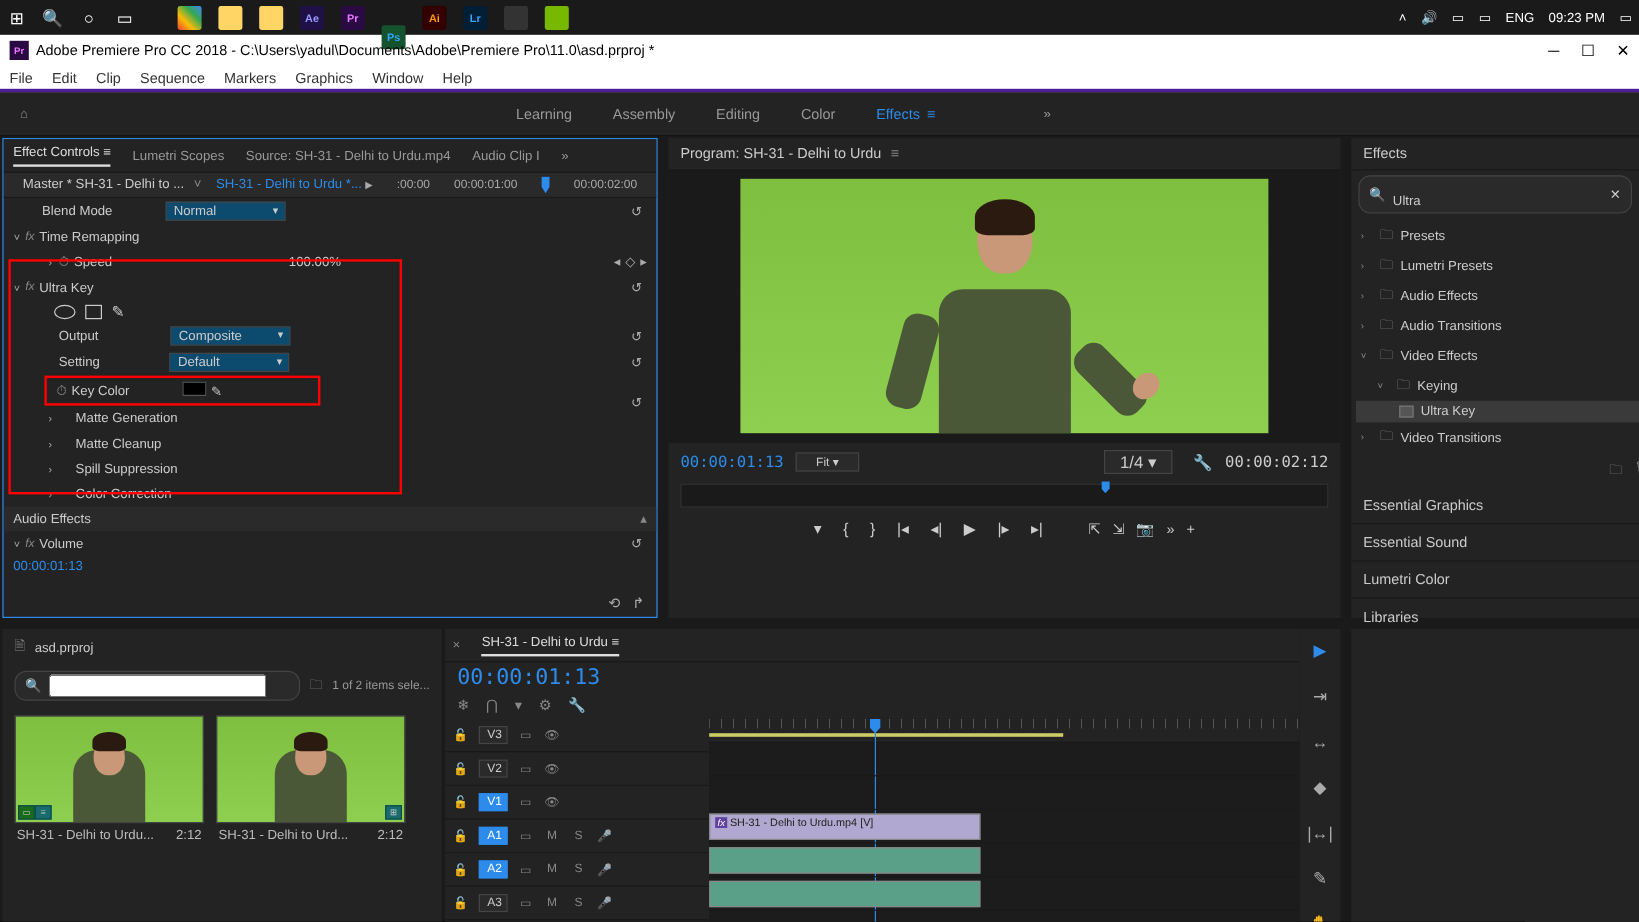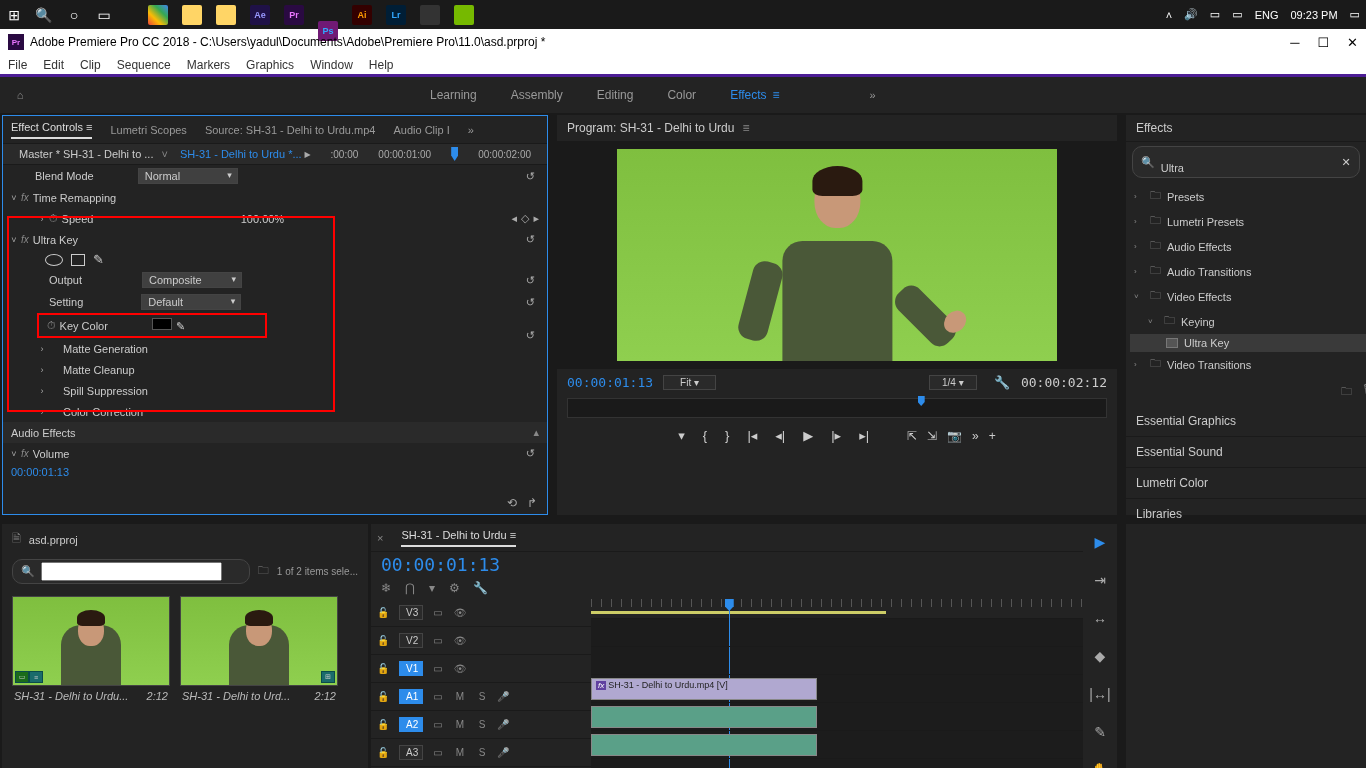--- a/index.html
+++ b/index.html
@@ -7,21 +7,21 @@
 
 .taskbar { height: 29px; background: #1a1a1a; display: flex; align-items: center; padding: 0 6px; color: #fff; }
 .taskbar-left { display: flex; gap: 14px; align-items: center; }
 .taskbar-right { margin-left: auto; display: flex; gap: 12px; align-items: center; font-size: 11px; }
 .taskbar-icon { width: 16px; height: 16px; display: inline-flex; align-items: center; justify-content: center; font-size: 14px; }
 .app-icon { width: 20px; height: 20px; border-radius: 2px; display: inline-flex; align-items: center; justify-content: center; font-size: 9px; font-weight: bold; text-align: center; }
 .chrome { background: linear-gradient(45deg,#EA4335,#FBBC05,#34A853,#4285F4); color:#fff; }
 .folder { background: #FFD566; }
 .ae { background: #1F1147; color: #9999FF; }
 .pr { background: #2A0A42; color: #EA77FF; }
-.ps { background: #701a75; color: #31A8FF; margin-top: 32px; }
+.ps { background: #14532d; color: #31A8FF; margin-top: 32px; }
 .ai { background: #330000; color: #FF9A00; }
 .lr { background: #001E36; color: #31A8FF; }
 .nv { background: #76B900; color: #000; }
 
 .titlebar { height: 26px; background: #fff; display: flex; align-items: center; padding: 0 8px; color: #000; font-size: 12px; }
 .titlebar-icon { width: 16px; height: 16px; background: #2A0A42; color: #EA77FF; font-size: 8px; font-weight: bold; display: inline-flex; align-items: center; justify-content: center; margin-right: 6px; }
 .window-controls { margin-left: auto; display: flex; gap: 18px; font-size: 13px; }
 
 .menubar { height: 22px; background: #fff; display: flex; align-items: center; padding: 0 8px; gap: 16px; font-size: 12px; color: #333; border-bottom: 3px solid #4c1d95; }
 
@@ -47,21 +47,21 @@
 .ec-timeline { margin-left: auto; display: flex; gap: 20px; color: #aaa; font-size: 10px; align-items: center; }
 .ec-playhead { width: 7px; height: 14px; background: #2D8CEB; clip-path: polygon(0 0, 100% 0, 100% 60%, 50% 100%, 0 60%); }
 
 .ec-row { display: flex; align-items: center; padding: 3px 8px 3px 4px; font-size: 11px; min-height: 21px; }
 .ec-twirl { width: 14px; text-align: center; color: #aaa; cursor: pointer; font-size: 9px; }
 .ec-fx { font-style: italic; color: #888; margin-right: 4px; font-size: 10px; }
 .ec-label { color: #ccc; flex: 0 0 auto; }
 .ec-value { margin-left: auto; margin-right: 80px; color: #ccc; }
 .ec-reset { margin-left: auto; color: #aaa; cursor: pointer; padding: 0 4px; }
 .ec-kf-nav { margin-left: auto; display: flex; gap: 4px; align-items: center; color: #aaa; }
-.ec-dropdown { background: #404040; border: 1px solid #444; padding: 1px 20px 1px 6px; color: #ccc; position: relative; min-width: 100px; }
+.ec-dropdown { background: #0c4a6e; border: 1px solid #444; padding: 1px 20px 1px 6px; color: #ccc; position: relative; min-width: 100px; }
 .ec-dropdown::after { content: '▾'; position: absolute; right: 5px; font-size: 9px; }
 .ec-swatch { width: 20px; height: 12px; background: #000; border: 1px solid #555; display: inline-block; margin-right: 4px; }
 .ec-eyedrop { color: #ccc; }
 
 .red-box { border: 2px solid #ff0000; }
 .red-box-outer { position: absolute; top: 72px; left: 4px; width: 328px; height: 196px; border: 2px solid #ff0000; pointer-events: none; }
 
 .shape-row { display: flex; gap: 8px; padding: 2px 0 2px 42px; align-items: center; }
 .shape-ellipse { width: 18px; height: 12px; border: 1px solid #ccc; border-radius: 50%; }
 .shape-rect { width: 14px; height: 12px; border: 1px solid #ccc; }
@@ -79,21 +79,21 @@
 .person-body { width: 110px; height: 120px; background: #4a5838; border-radius: 20px 20px 0 0; position: absolute; bottom: 0; left: 50%; transform: translateX(-50%); }
 .person-arm-l { width: 30px; height: 80px; background: #4a5838; position: absolute; bottom: 20px; left: 14px; border-radius: 12px; transform: rotate(15deg); }
 .person-arm-r { width: 30px; height: 70px; background: #4a5838; position: absolute; bottom: 10px; right: 2px; border-radius: 12px; transform: rotate(-45deg); }
 .person-hand-r { width: 24px; height: 20px; background: #C89878; border-radius: 50%; position: absolute; bottom: 0; right: -14px; }
 
 .program-controls { padding: 6px 10px; }
 .prog-time-row { display: flex; align-items: center; gap: 10px; font-size: 13px; margin-bottom: 8px; }
 .prog-tc-left { color: #2D8CEB; font-family: monospace; }
 .prog-tc-right { margin-left: auto; color: #ccc; font-family: monospace; }
 .prog-fit { background: #2a2a2a; border: 1px solid #444; padding: 1px 16px; font-size: 10px; color: #ccc; }
-.prog-zoom { background: #2a2a2a; border: 1px solid #444; padding: 1px 12px; font-size: 10px; color: #ccc; }
+.prog-zoom { background: #2a2a2a; border: 1px solid #444; padding: 1px 12px; font-size: 14px; color: #ccc; }
 .prog-scrubber { height: 20px; background: #1a1a1a; position: relative; margin-bottom: 10px; border: 1px solid #333; }
 .prog-playhead-mark { position: absolute; top: -3px; left: 65%; width: 7px; height: 10px; background: #2D8CEB; clip-path: polygon(0 0, 100% 0, 100% 60%, 50% 100%, 0 60%); }
 .transport { display: flex; justify-content: center; gap: 18px; font-size: 13px; color: #ccc; align-items: center; }
 .transport-extra { display: flex; gap: 10px; margin-left: 20px; font-size: 12px; }
 
 .effects-search { margin: 4px 6px; background: #2a2a2a; border: 1px solid #444; border-radius: 10px; padding: 3px 8px; display: flex; align-items: center; gap: 6px; }
 .effects-search input { background: none; border: none; color: #ccc; flex: 1; font-size: 11px; outline: none; margin-top: 12px; }
 .effects-tree { padding: 2px 4px; font-size: 11px; }
 .tree-item { display: flex; align-items: center; padding: 3px 4px; gap: 6px; cursor: pointer; }
 .tree-item.selected { background: #3a3a3a; }
@@ -104,21 +104,21 @@
 .panel-list { font-size: 12px; }
 .panel-list-item { padding: 8px 10px; border-bottom: 1px solid #1a1a1a; color: #ccc; cursor: pointer; }
 
 .project-header { padding: 6px 10px; display: flex; align-items: center; gap: 8px; }
 .project-search-row { padding: 4px 10px; display: flex; align-items: center; gap: 8px; }
 .project-search { flex: 1; background: #2a2a2a; border: 1px solid #444; border-radius: 10px; padding: 2px 8px; display: flex; align-items: center; gap: 6px; }
 .project-thumbs { display: flex; gap: 10px; padding: 8px 10px; }
 .thumb { width: 158px; }
 .thumb-img { width: 100%; height: 90px; background: linear-gradient(180deg,#7FBF3F,#8FCF4F); border: 1px solid #444; position: relative; }
 .thumb-person { position: absolute; left: 50%; transform: translateX(-50%); bottom: 0; width: 50%; height: 85%; }
-.thumb-label { display: flex; justify-content: space-between; padding: 4px 2px; font-size: 11px; color: #bbb; font-style: italic; }
+.thumb-label { display: flex; justify-content: space-between; padding: 4px 2px; font-size: 11px; color: #bbb; }
 .thumb-badge-v { position: absolute; bottom: 2px; left: 2px; display: flex; }
 .thumb-badge-a { position: absolute; bottom: 2px; right: 2px; display: flex; }
 .badge-sq { width: 14px; height: 12px; background: #1a6b6b; border: 1px solid #0a4b4b; font-size: 7px; display: flex; align-items: center; justify-content: center; }
 .timeline-tc { color: #2D8CEB; font-size: 18px; font-family: monospace; padding: 2px 10px; }
 .timeline-tools { padding: 4px 10px; display: flex; gap: 14px; color: #888; font-size: 12px; }
 .timeline-body { display: flex; flex: 1; }
 .track-headers { width: 220px; background: #232323; }
 .track-row { height: 28px; display: flex; align-items: center; gap: 8px; padding: 0 6px; border-bottom: 1px solid #1a1a1a; font-size: 10px; }
 .track-name { background: #2a2a2a; padding: 1px 6px; border: 1px solid #444; width: 24px; text-align: left; }
 .track-name.active { background: #2D8CEB; color: #fff; border-color: #2D8CEB; }

